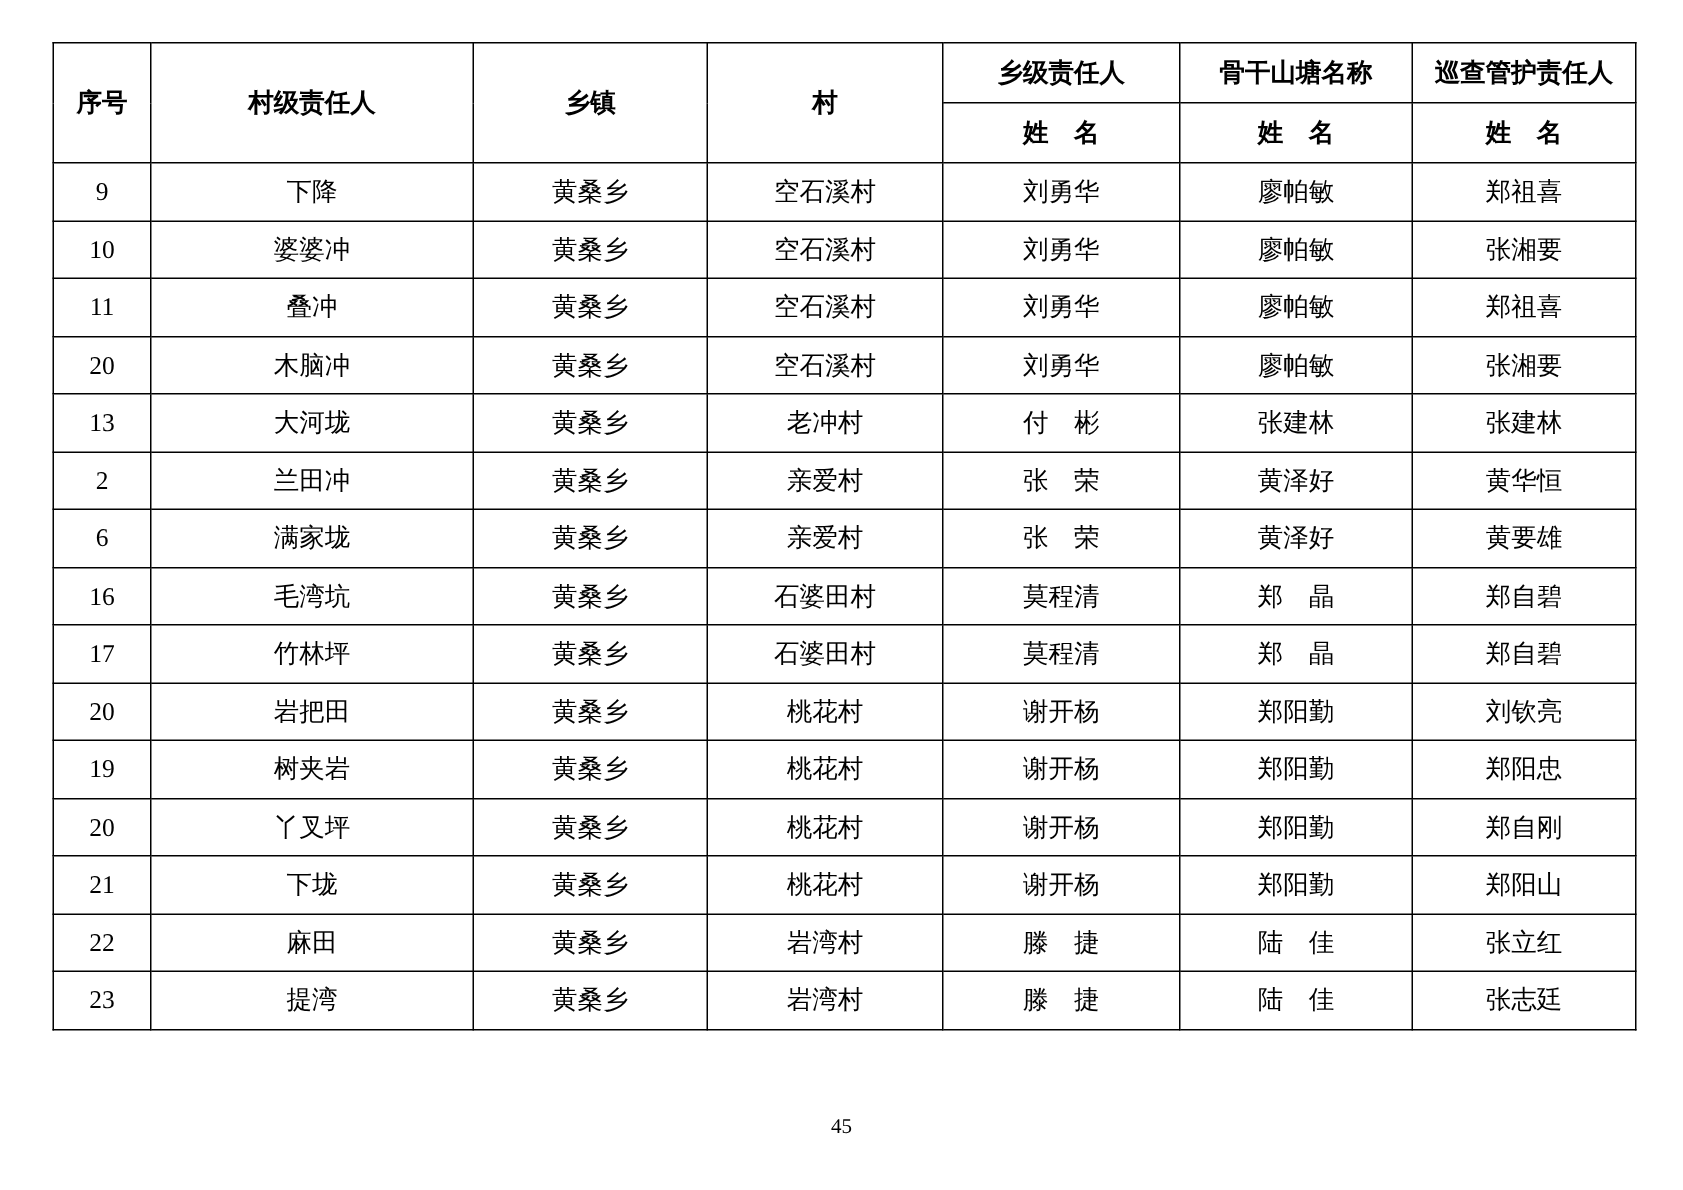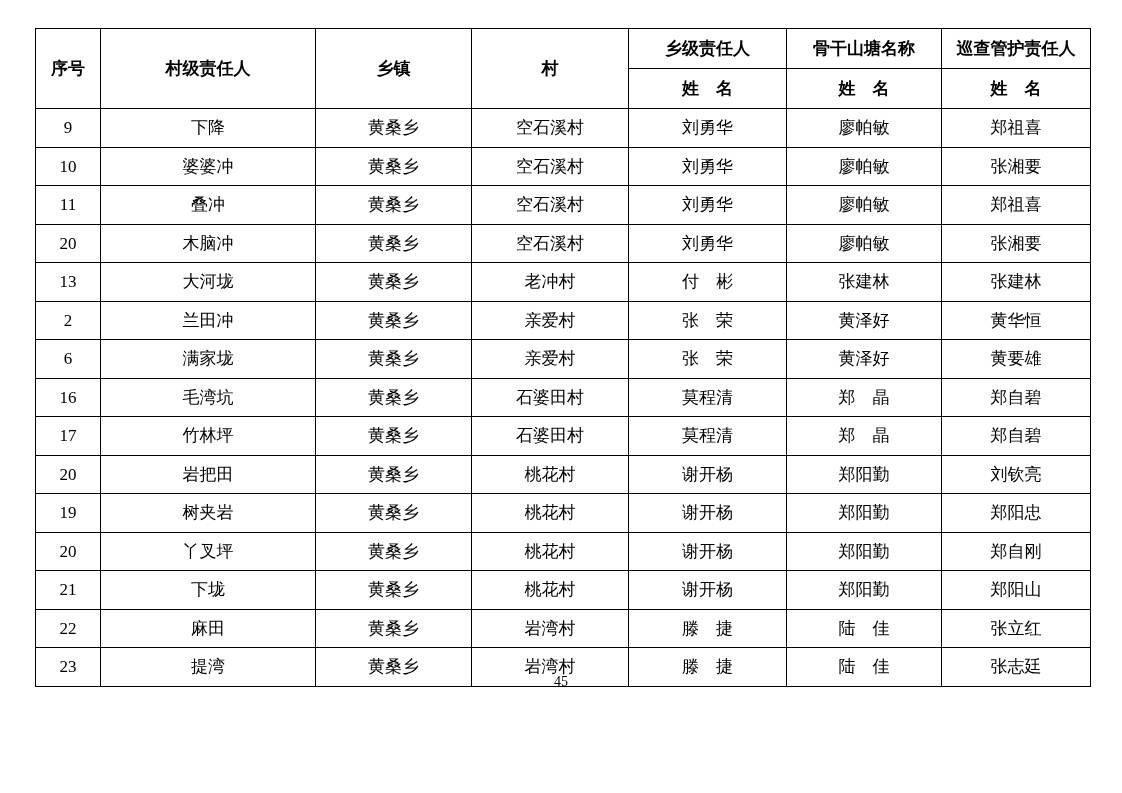--- a/index.html
+++ b/index.html
@@ -45,21 +45,21 @@
     font-weight: bold;
     margin-top: 24px;
   }
   table.roster tbody td {
     height: 37.5px;
     font-weight: normal;
   }
   .footer-pagenum {
     position: absolute;
     left: 0;
-    top: 674px;
+    top: 744px;
     width: 1122px;
     text-align: center;
     font-size: 14px;
     color: #000000;
   }
 </style>
 </head>
 <body>
 
 <div class="page">

